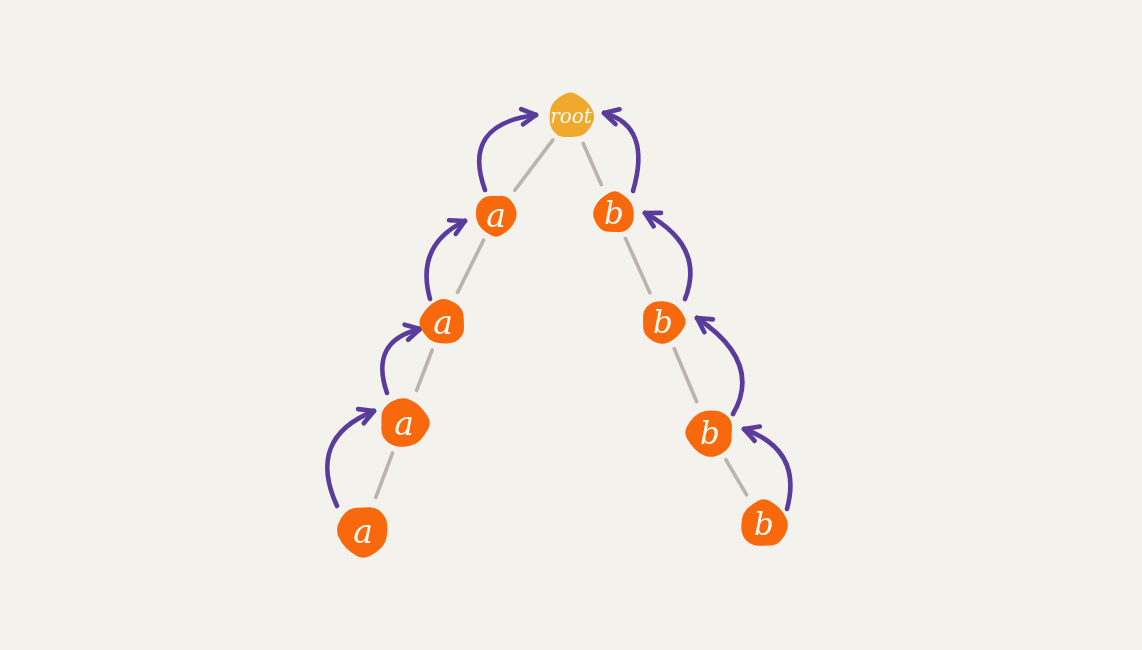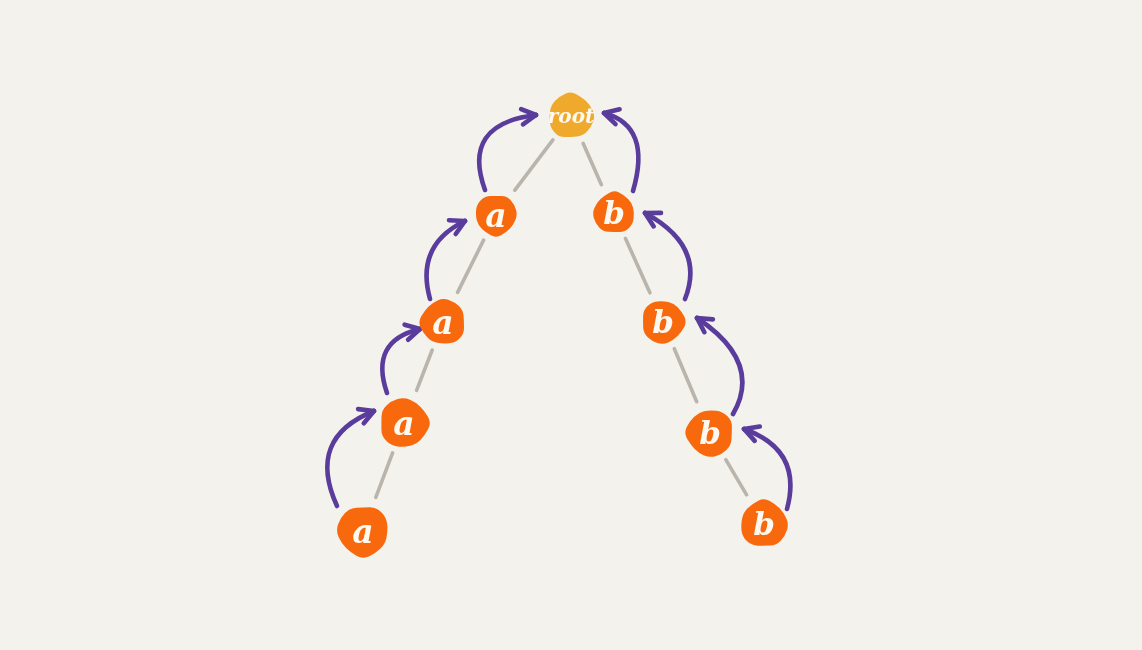--- a/index.html
+++ b/index.html
@@ -10,21 +10,20 @@
   }
   body {
     width: 1142px;
     height: 650px;
     overflow: hidden;
   }
   .board {
     position: relative;
     width: 1142px;
     height: 650px;
-    font-weight: bold;
   }
   svg { display: block; }
   .node-label {
     font-style: italic;
     user-select: none;
   }
 </style>
 </head>
 <body style="background: rgb(244, 242, 236);">
 

